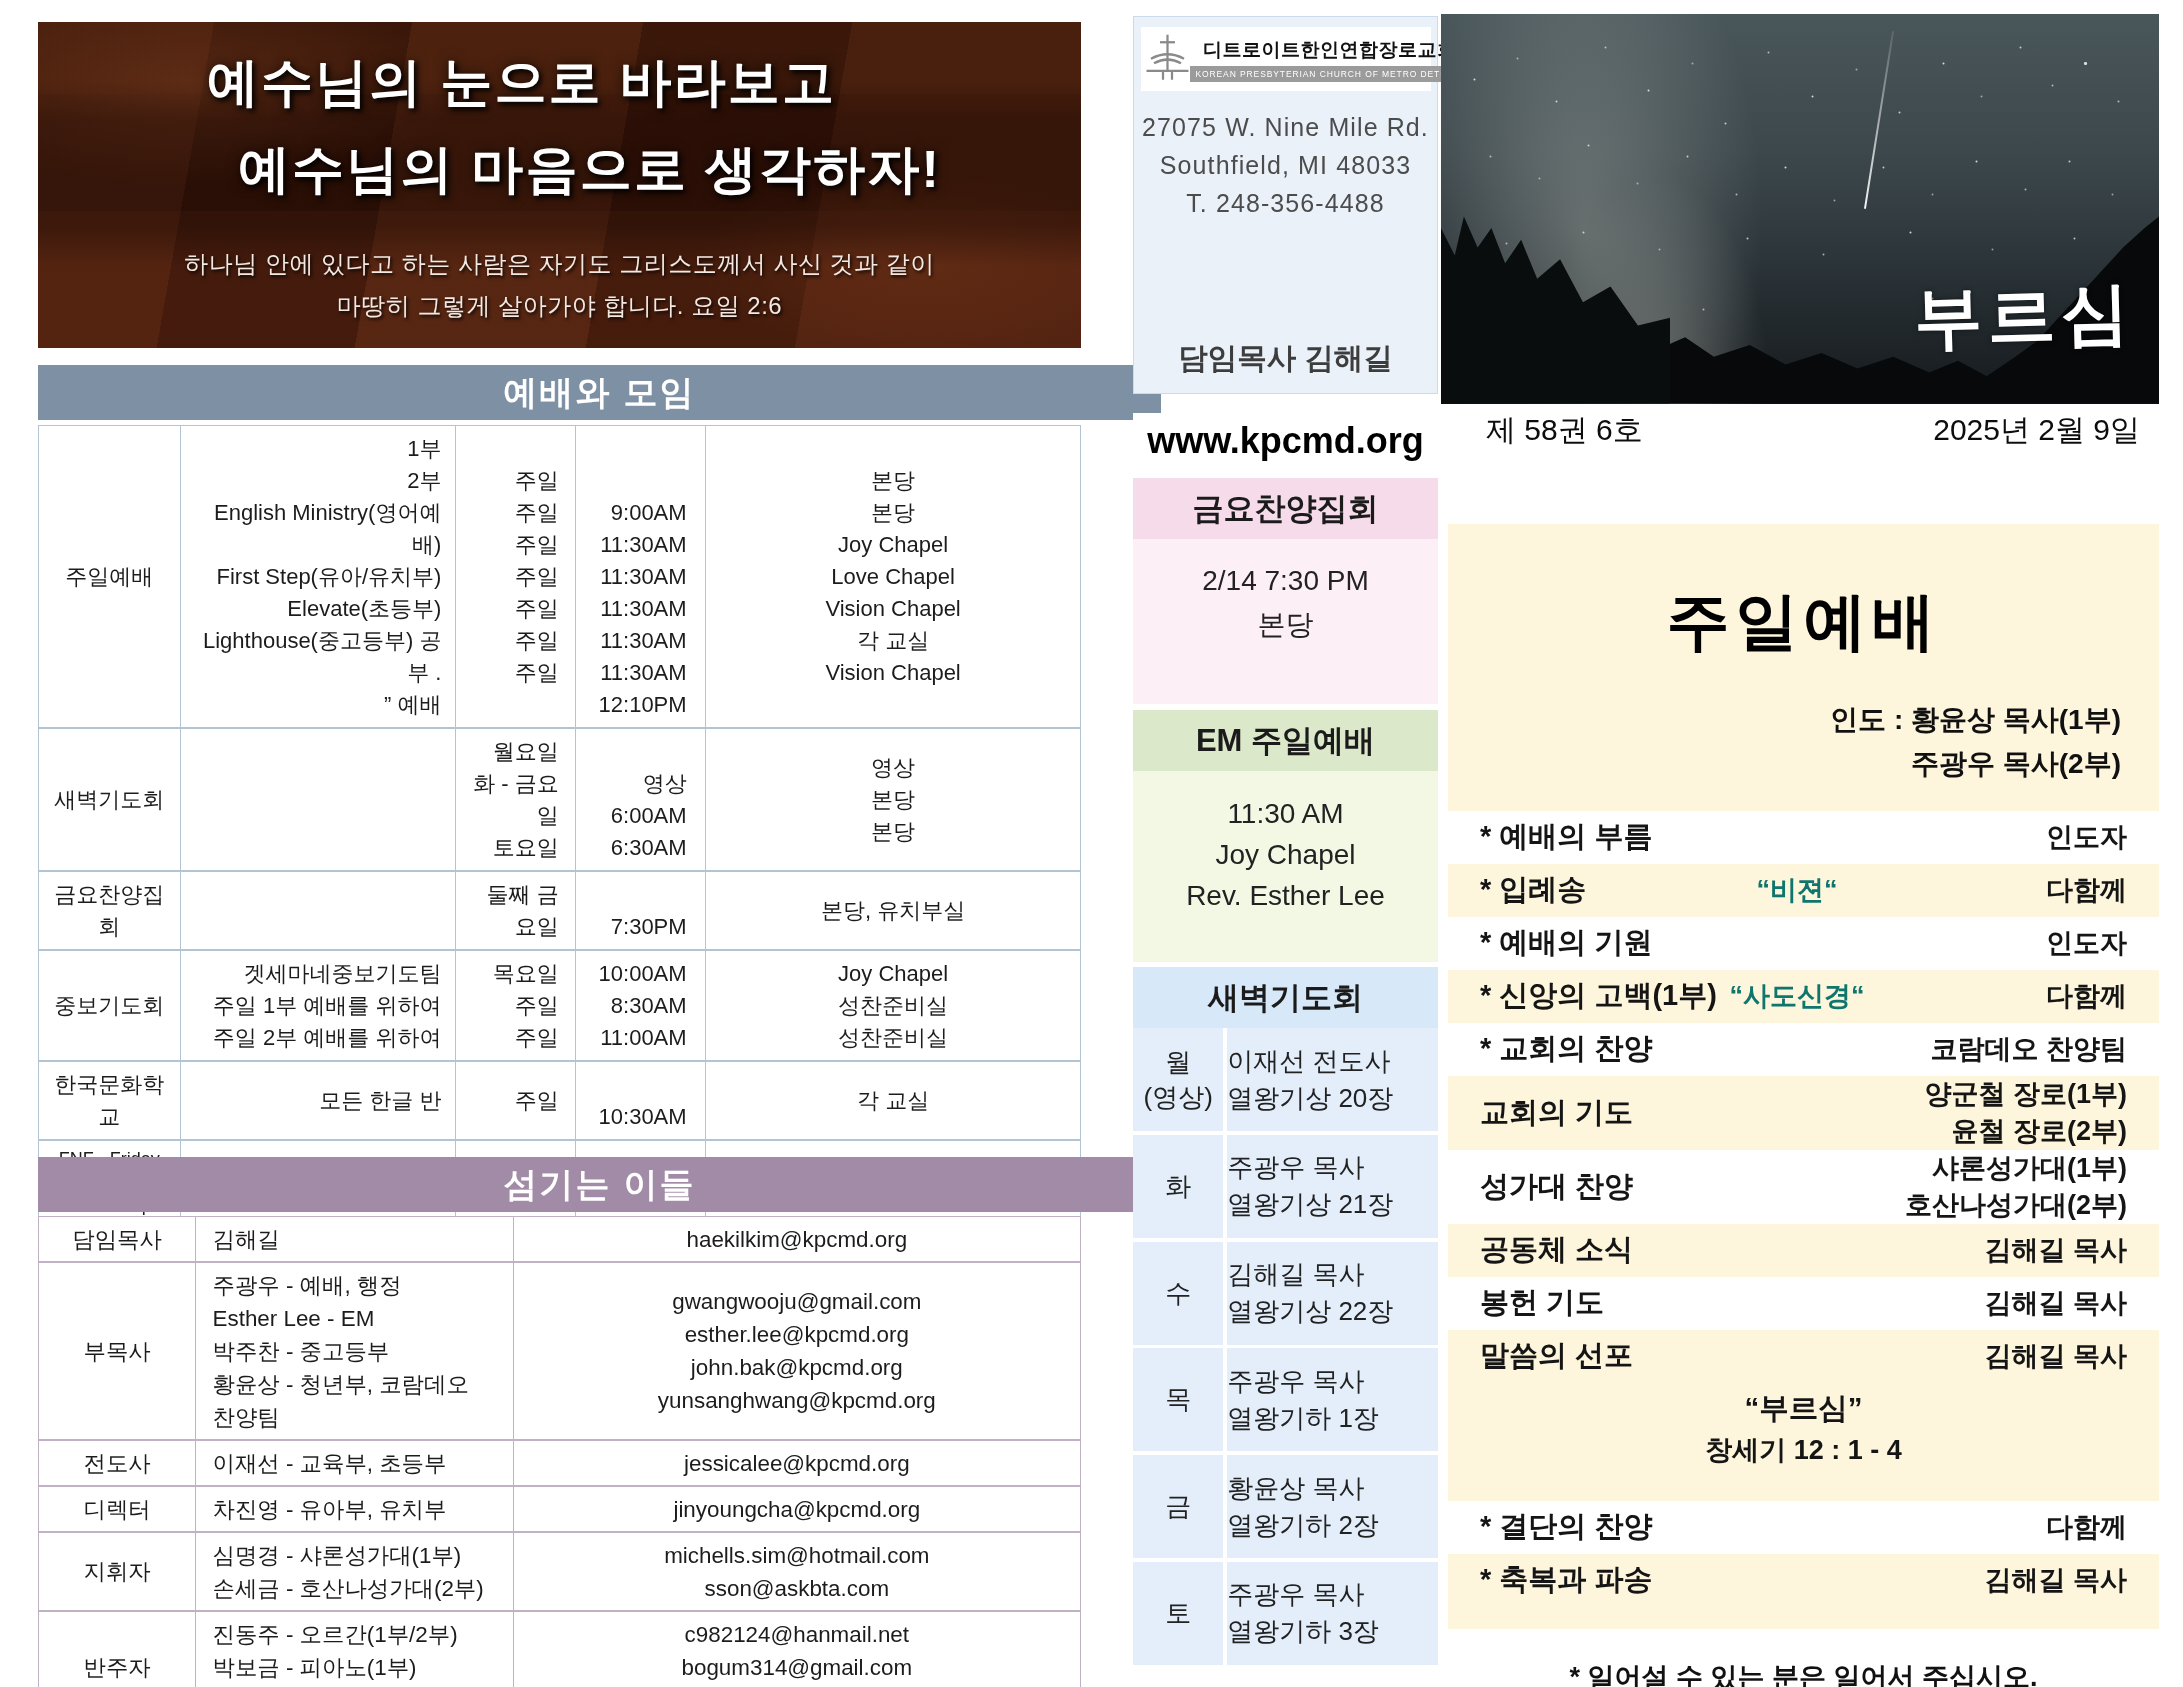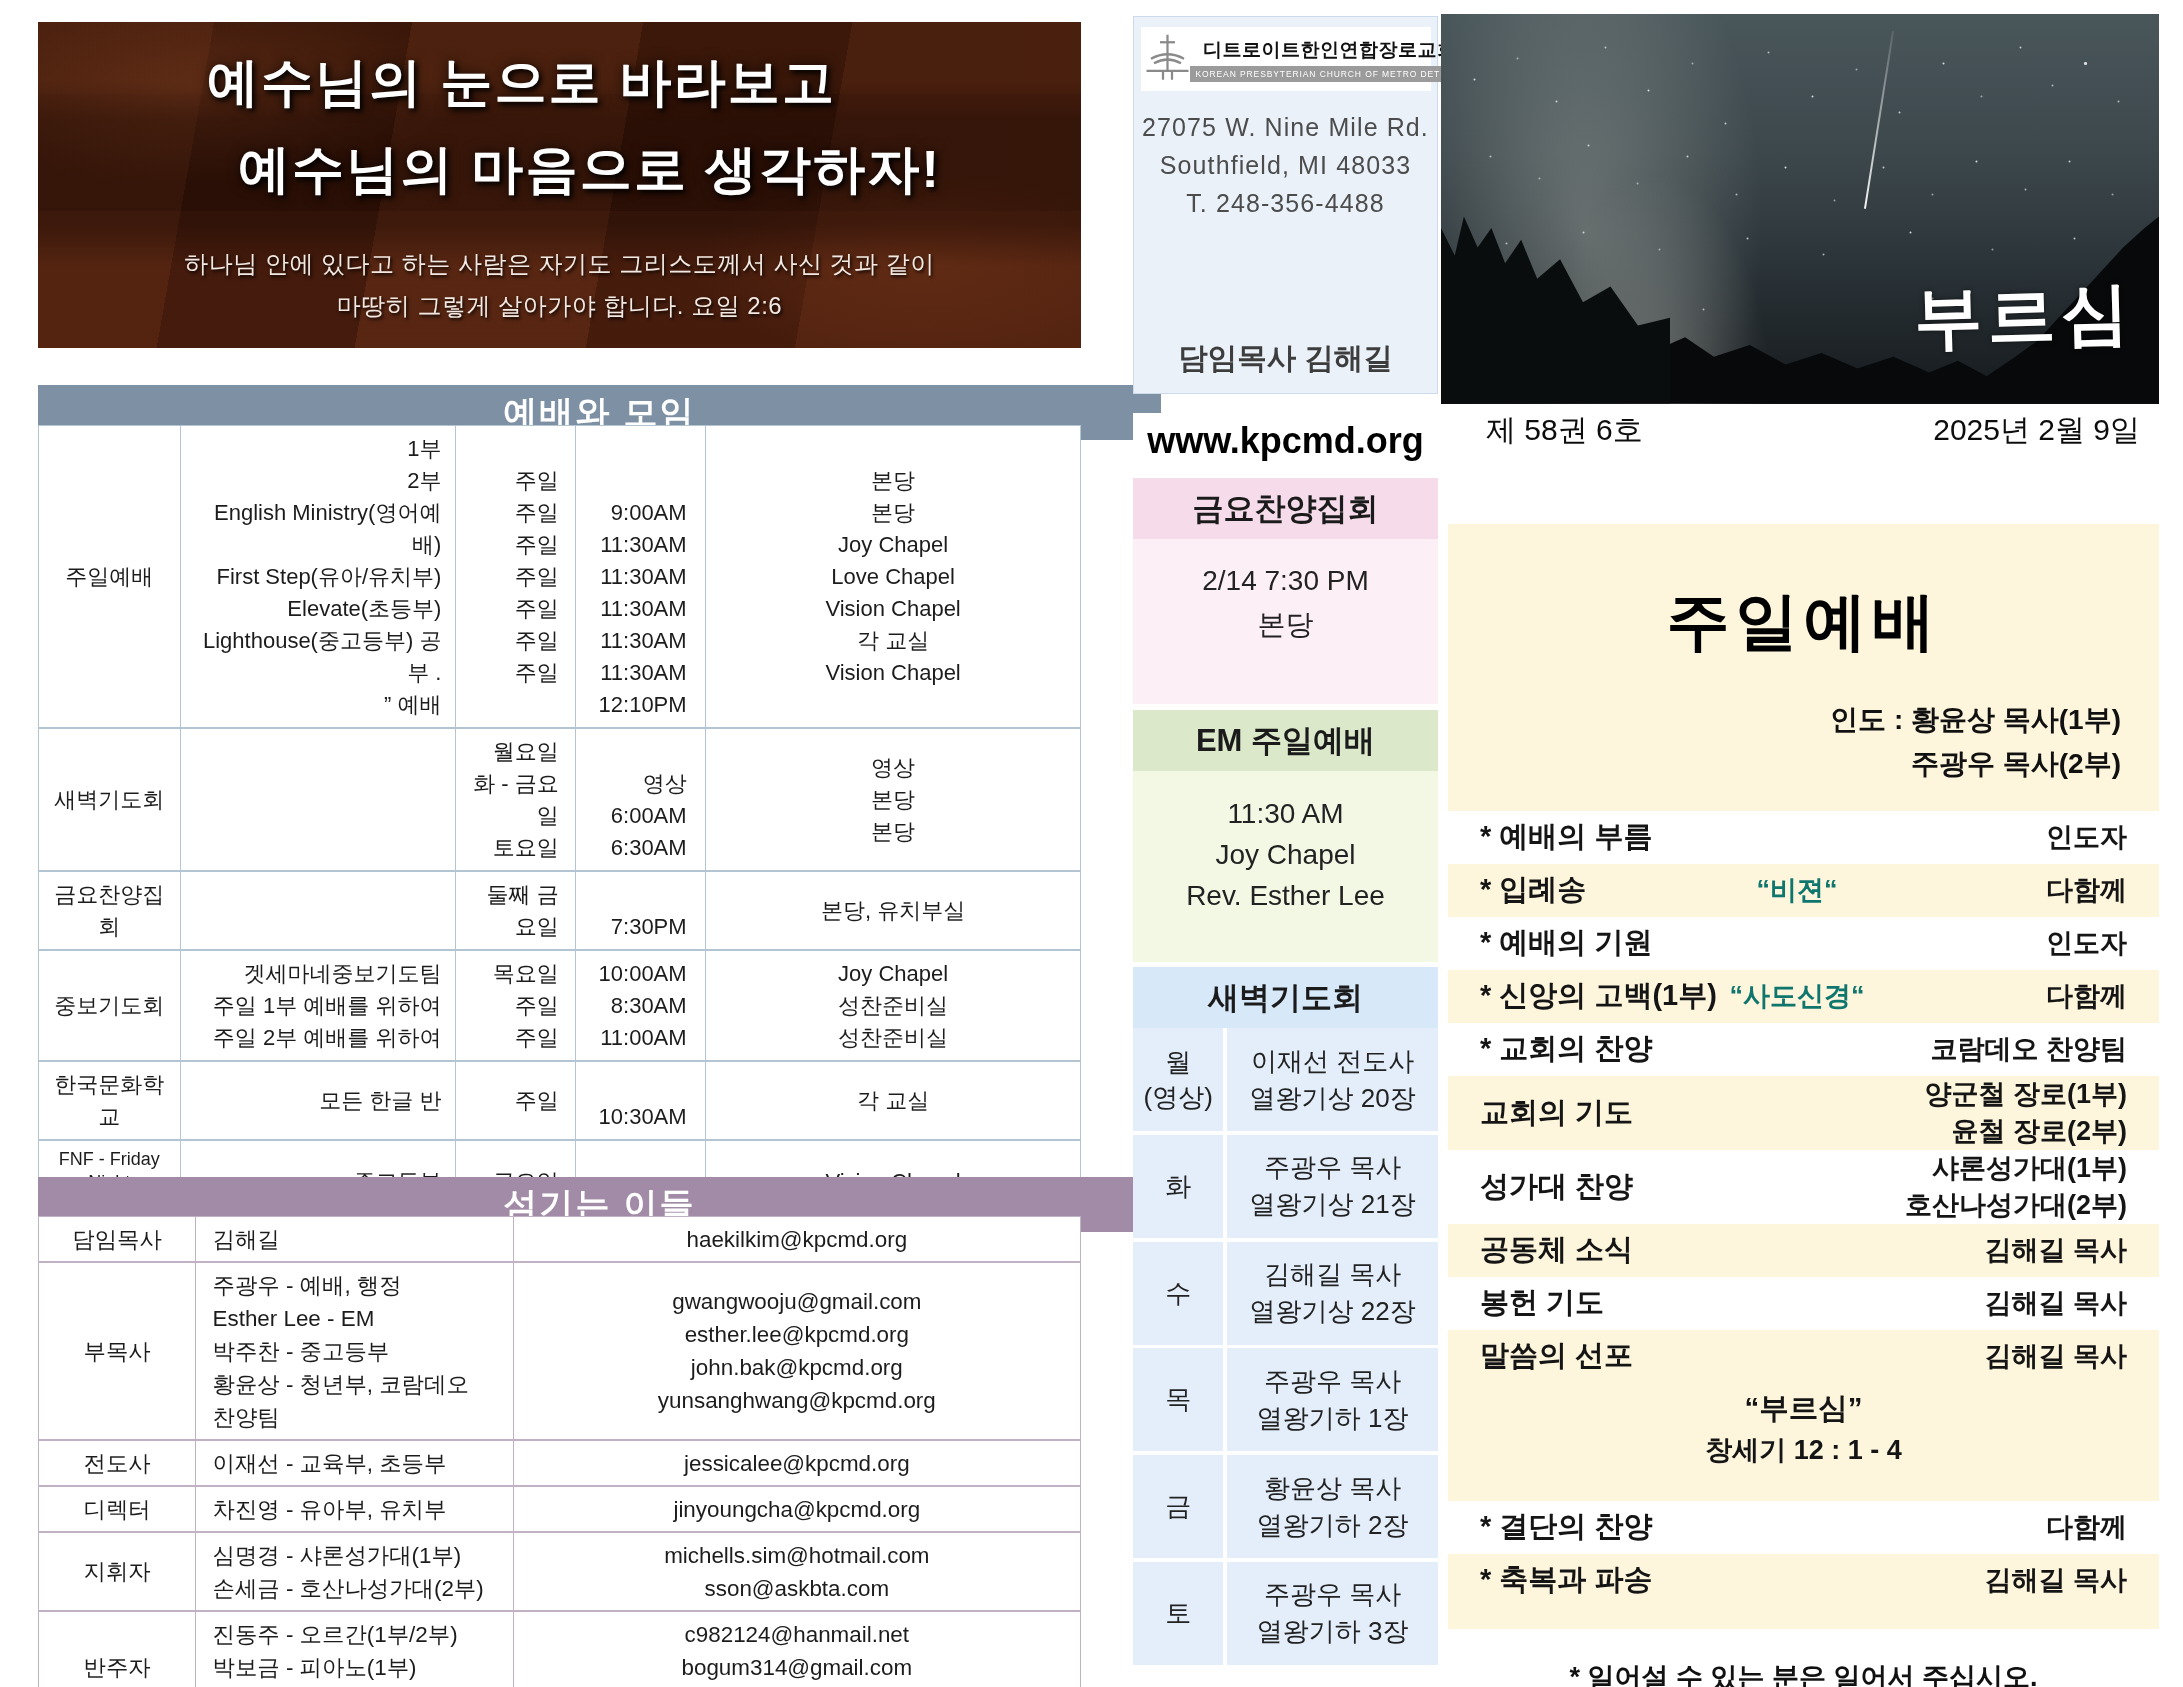--- a/index.html
+++ b/index.html
@@ -20,21 +20,21 @@
   .banner-l1,.banner-l2{font-size:52px;font-weight:bold;color:#ffffff;letter-spacing:2.2px;
       text-shadow:2.7px 3.3px 5.5px rgba(0,0,0,.95), 0 0 13px rgba(0,0,0,.7);}
   .banner-l1{transform:translateX(-38px);}
   .banner-l2{margin-top:16.4px;transform:translateX(30px);}
   .banner-v1,.banner-v2{font-size:24px;color:#f3e9e2;letter-spacing:0.5px;
       text-shadow:1.6px 1.6px 3.3px rgba(0,0,0,.9);}
   .banner-v1{margin-top:43px;}
   .banner-v2{margin-top:9.8px;}
 
   .sec-title{position:absolute;left:38px;width:1123px;height:55px;display:flex;align-items:center;justify-content:center;
-      color:#ffffff;font-size:34px;font-weight:bold;letter-spacing:2.2px;margin-top:20px;}
+      color:#ffffff;font-size:34px;font-weight:bold;letter-spacing:2.2px;}
   .sec-worship{top:365px;background:#7d90a4;}
   .sec-servants{top:1157px;background:#a28ba6;}
 
   .wt{position:absolute;left:38px;top:425px;width:1043px;border:1.6px solid #b3c5d3;box-sizing:border-box;background:#fff;}
   .wt-row{display:grid;grid-template-columns:13.5% 26.5% 11.5% 12.5% 36%;border-top:2.2px solid #b3c5d3;}
   .wt-row:first-child{border-top:none;}
   .wt-cell{border-left:1.6px solid #b3c5d3;padding:6.5px 14px;box-sizing:border-box;font-size:22px;line-height:32px;
       display:flex;flex-direction:column;justify-content:center;}
   .wt-cell:first-child{border-left:none;align-items:center;text-align:center;}
   .c-details{align-items:flex-end;text-align:right;}
@@ -68,21 +68,21 @@
   .side-box-body{position:absolute;left:1133px;width:305px;box-sizing:border-box;text-align:center;}
   .pink-h{top:478px;background:#f6dcea;}
   .pink-b{top:539px;height:165px;background:#fdeff6;font-size:28px;line-height:44px;padding-top:19.6px;color:#222;}
   .green-h{top:710px;background:#dce8ca;}
   .green-b{top:771px;height:191px;background:#f3f8e5;font-size:28px;line-height:41px;padding-top:22px;color:#222;}
   .blue-h{top:967px;background:#d7e9f9;}
   .dp{position:absolute;left:1133px;top:1028px;width:305px;display:flex;flex-direction:column;gap:3.8px;background:#fff;}
   .dp-row{display:flex;gap:3.8px;min-height:103px;}
   .dp-day{width:30%;background:#e3eefa;display:flex;flex-direction:column;align-items:center;justify-content:center;
       font-size:26px;color:#222;}
-  .dp-leader{width:70%;background:#e3eefa;display:flex;flex-direction:column;align-items:center;justify-content:center;
+  .dp-leader{width:70%;background:#e3eefa;display:flex;flex-direction:column;align-items:flex-start;justify-content:center;
       font-size:26px;line-height:37px;color:#222;}
 
   
   .cover{position:absolute;left:1441px;top:13.6px;width:718px;height:390px;overflow:hidden;
       background:
         radial-gradient(ellipse 262px 491px at 20% 55%, rgba(205,210,200,.34), transparent 68%),
         radial-gradient(ellipse 164px 327px at 30% 100%, rgba(225,225,215,.30), transparent 70%),
         linear-gradient(180deg,#49565a 0%,#3d484d 35%,#2a3338 65%,#15191c 100%);}
   .stars{position:absolute;left:0;top:0;width:1.1px;height:1.1px;border-radius:50%;background:transparent;
       box-shadow:33px 65px 0 0.5px rgba(255,255,255,.8),76px 44px 0 0.5px rgba(255,255,255,.5),115px 87px 0 0.5px rgba(255,255,255,.7),

